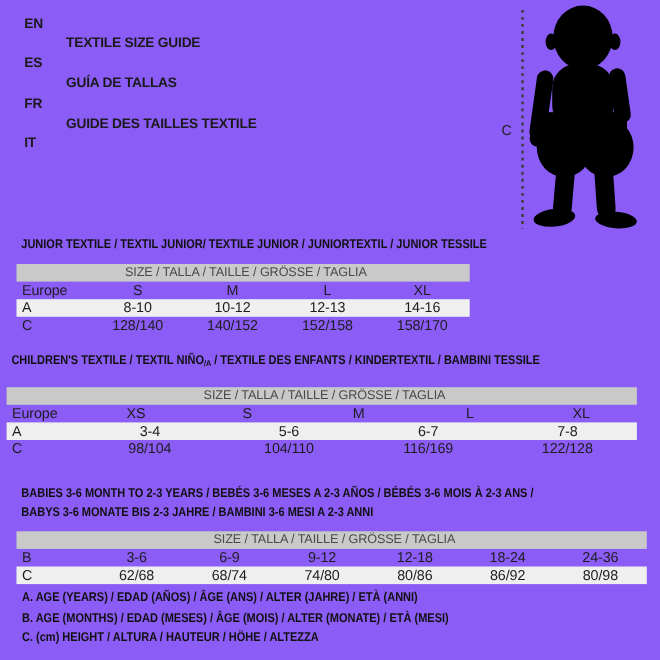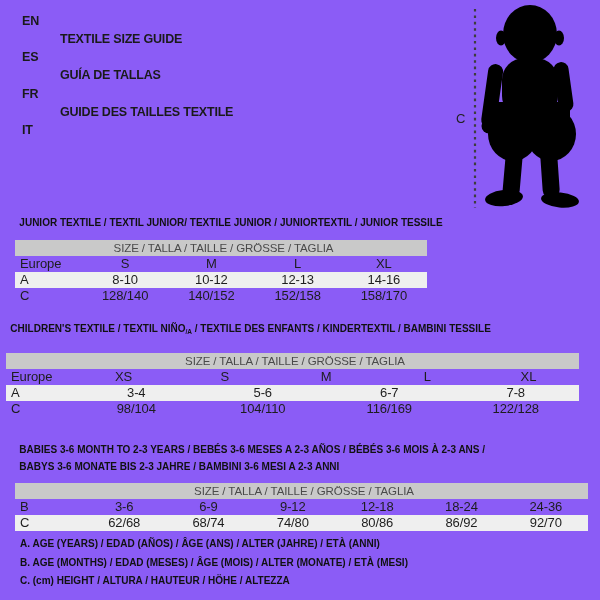--- a/index.html
+++ b/index.html
@@ -160,21 +160,21 @@
           <div class="tcell">18-24</div>
           <div class="tcell">24-36</div>
         </div>
         <div class="trow alt">
           <div class="tcell rowlabel">C</div>
           <div class="tcell">62/68</div>
           <div class="tcell">68/74</div>
           <div class="tcell">74/80</div>
           <div class="tcell">80/86</div>
           <div class="tcell">86/92</div>
-          <div class="tcell">92/70</div>
+          <div class="tcell">80/98</div>
         </div>
       </div>
   </div>
 
   <div class="footnotes">
     <div>A. AGE (YEARS) / EDAD (AÑOS) / ÂGE (ANS) / ALTER (JAHRE) / ETÀ (ANNI)</div>
     <div>B. AGE (MONTHS) / EDAD (MESES) / ÂGE (MOIS) / ALTER (MONATE) / ETÀ (MESI)</div>
     <div>C. (cm) HEIGHT / ALTURA / HAUTEUR / HÖHE / ALTEZZA</div>
   </div>
 

